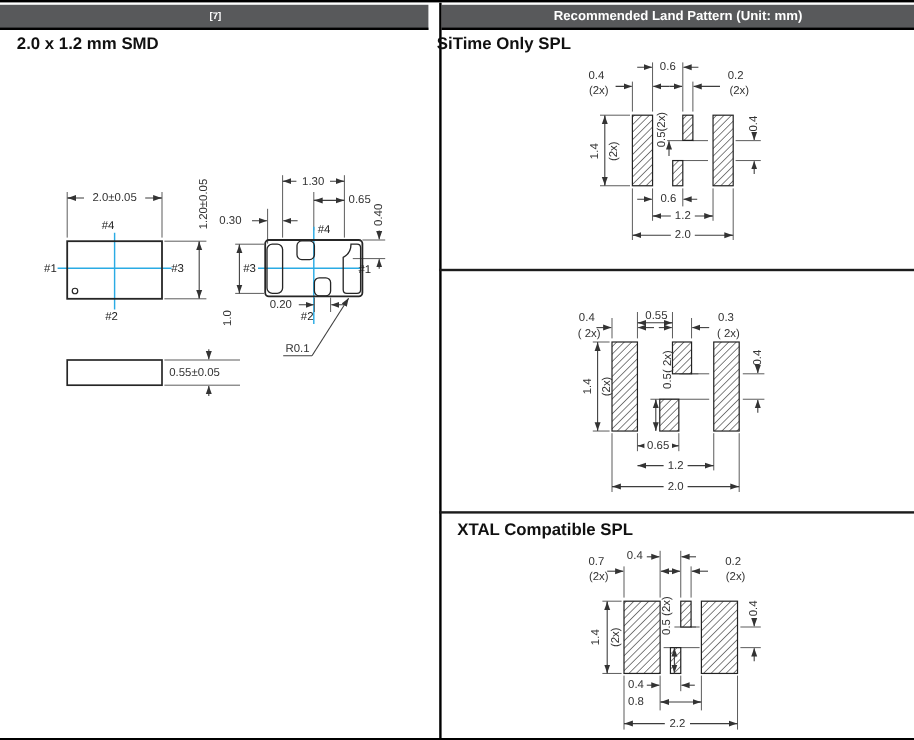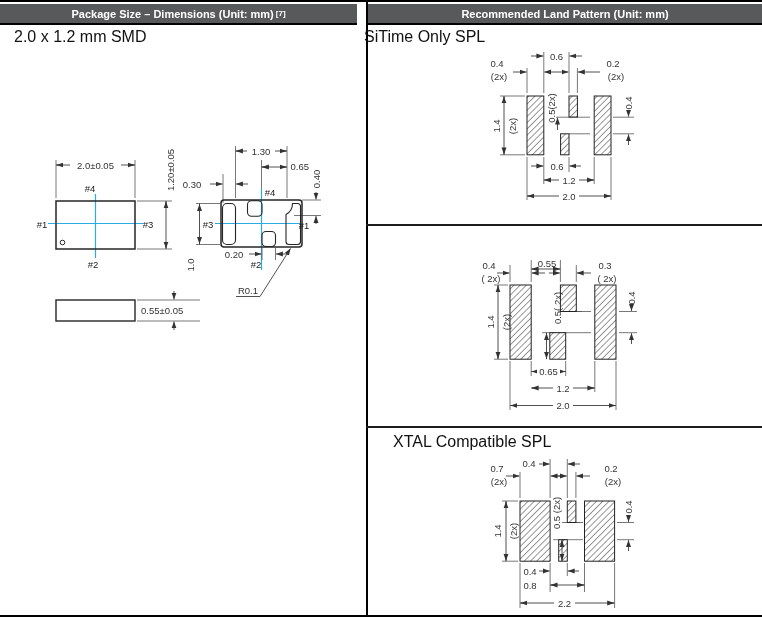--- a/index.html
+++ b/index.html
@@ -3,44 +3,43 @@
 <meta charset="utf-8">
 <style>
   html,body{margin:0;padding:0;background:#fff;}
   .page{position:relative;width:762px;height:617px;background:#fff;font-family:"Liberation Sans",sans-serif;overflow:hidden;
         border-top:2.5px solid #000;border-bottom:2.5px solid #000;box-sizing:border-box;}
   .hdr-bar{position:absolute;top:2px;height:19px;background:#58595b;border-bottom:2px solid #000;
            color:#fff;font-size:11px;font-weight:bold;display:flex;align-items:center;justify-content:center;}
   .hdr-bar sup{font-size:8px;margin-left:2px;}
   .vdivider{position:absolute;top:0;bottom:0;left:366px;width:2px;background:#000;}
   .hline{position:absolute;left:366px;right:0;height:1.5px;background:#1c1c1c;}
-  .sec-label{position:absolute;font-size:16px;font-weight:normal;color:#111;white-space:nowrap;}
+  .sec-label{position:absolute;font-size:14px;font-weight:bold;color:#111;white-space:nowrap;}
   svg{position:absolute;}
   svg text{font-family:"Liberation Sans",sans-serif;font-size:9.5px;fill:#333;}
   svg text.pin{fill:#1b1b1b;}
 </style>
 </head>
 <body>
 
 <div class="page">
 
   <div class="hdr-bar" style="left:0;width:357px;">
-    <span>Package Size – Dimensions (Unit: mm)</span>
       <sup>[7]</sup>
   </div>
   <div class="hdr-bar" style="left:368px;width:394px;">
     <span>Recommended Land Pattern (Unit: mm)</span>
   </div>
   <div class="vdivider"></div>
   <div class="hline" style="top:222px;"></div>
   <div class="hline" style="top:424px;"></div>
 
   <div class="sec-label" style="left:14px;top:26px;">2.0 x 1.2 mm SMD</div>
   <div class="sec-label" style="left:364px;top:26px;">SiTime Only SPL</div>
-  <div class="sec-label" style="left:381px;top:431px;margin-left:12px;">XTAL Compatible SPL</div>
+  <div class="sec-label" style="left:381px;top:431px;">XTAL Compatible SPL</div>
 
   <svg style="left:0;top:120px;" width="367" height="240" viewBox="0 120 367 240">
     <defs>
       <marker id="ah" markerWidth="7.5" markerHeight="6.5" refX="6.8" refY="3.2" orient="auto" markerUnits="userSpaceOnUse">
         <path d="M0,0.7 L7,3.2 L0,5.7 Z" fill="#333"></path>
       </marker>
     </defs>
 
     <g stroke-linecap="butt">
 

